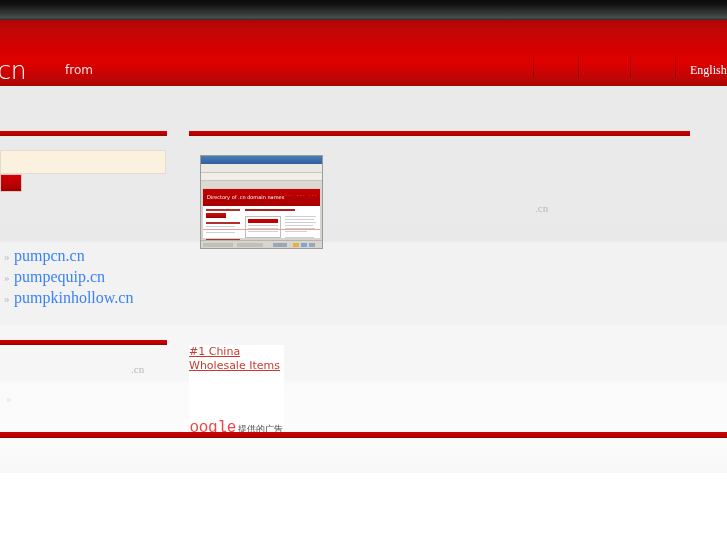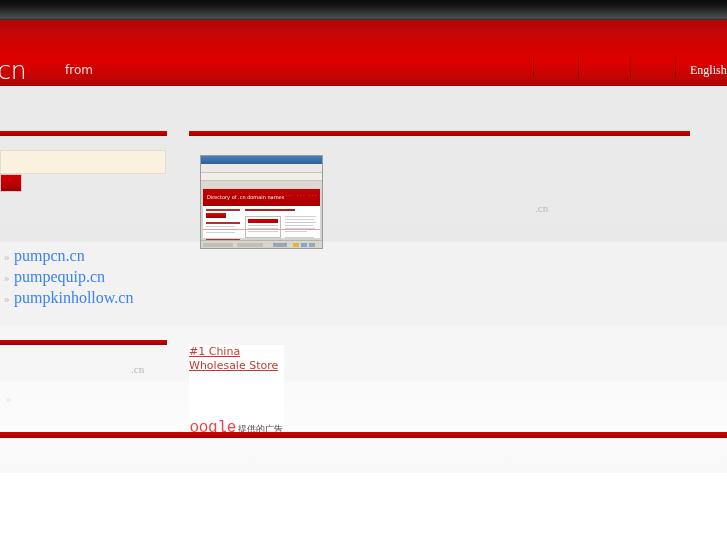--- a/index.html
+++ b/index.html
@@ -316,21 +316,21 @@
     <div class="sb" style="left:72px; width:14px; background:#9aa7b8;"></div>
     <div class="sb" style="left:92px; width:6px;  background:#e3b33a;"></div>
     <div class="sb" style="left:100px;width:6px;  background:#7fa6d8;"></div>
     <div class="sb" style="left:108px;width:6px;  background:#9aa7b8;"></div>
   </div>
 </div>
 
 <div id="ad">
   <a id="ad-title" href="#">
     <span>#1 China</span><br>
-    <span>Wholesale Store</span>
+    <span>Wholesale Items</span>
   </a>
   <div id="ad-brand">
     <span id="ad-google">Google</span><span id="ad-cn">提供的广告</span>
   </div>
 </div>
 
 <div class="redrule" id="rule-footer"></div>
 <div id="footer">
   
   

